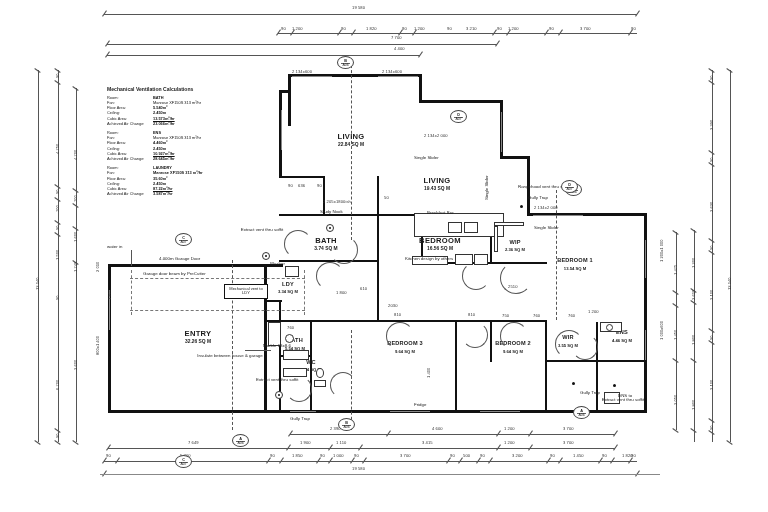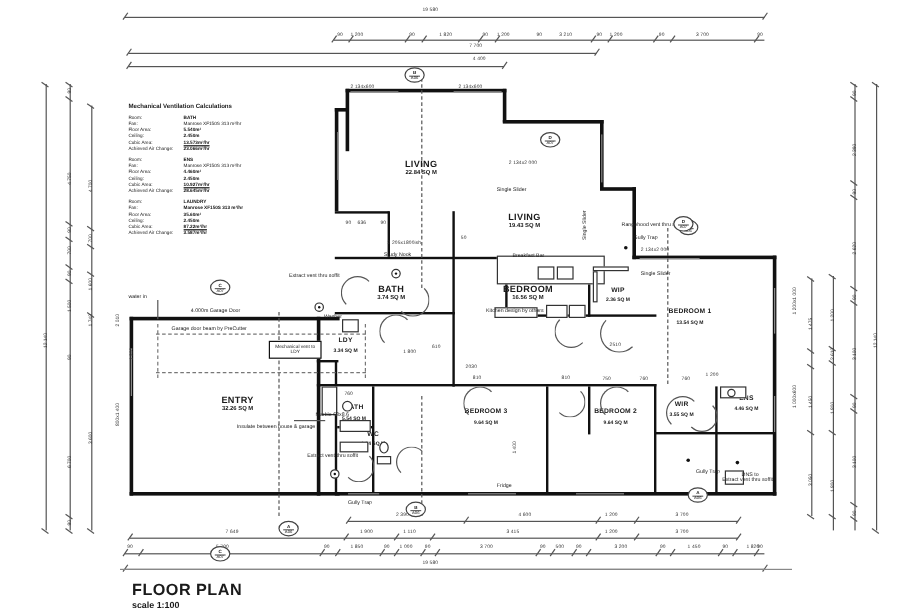--- a/index.html
+++ b/index.html
@@ -614,18 +614,14 @@
       <b>A</b>
       <i>A06</i>
     </div>
     <div class="bub" style="left:561px;top:180px;">
       <b>D</b>
       <i>A07</i>
     </div>
   </div>
 
   <div id="titlerule"></div>
-  <div id="title">
-    <div class="tt">FLOOR PLAN</div>
-    <div class="ts">scale 1:100</div>
-  </div>
 
 </div>
 
 </body></html>

